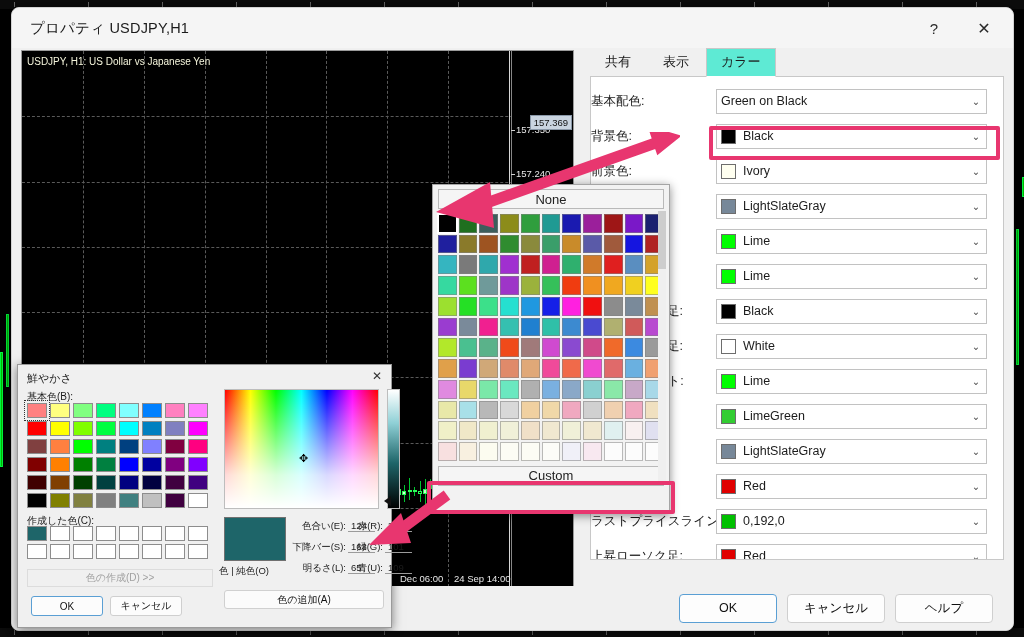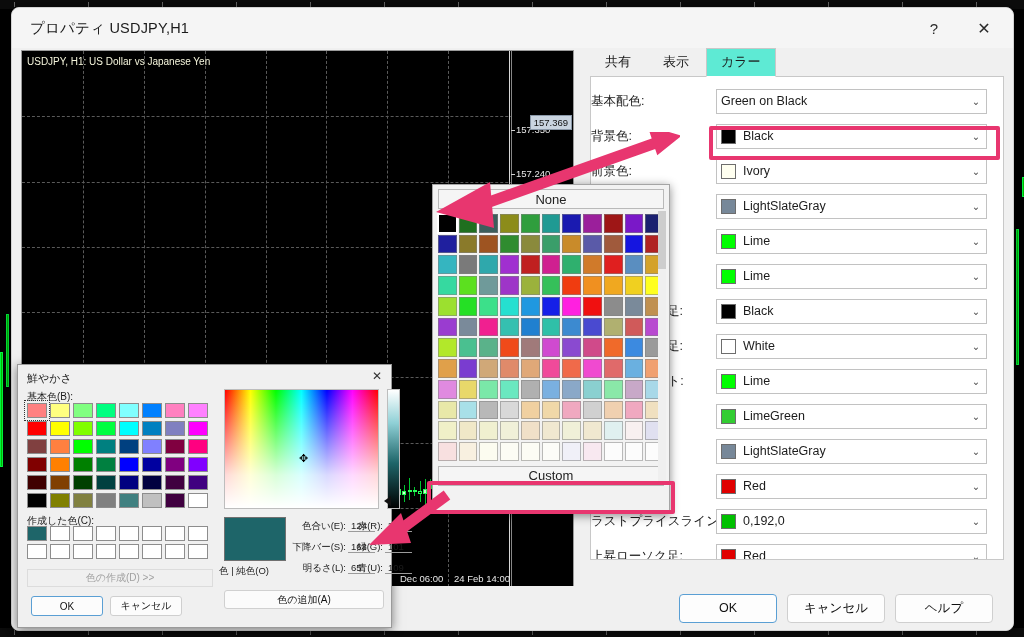--- a/index.html
+++ b/index.html
@@ -597,21 +597,21 @@
     <div id="crosshair-v" style="left:487px"></div>
     <div id="price-axis">
         <div class="price-tick" style="top: 73px;">157.350</div>
         <div class="price-tick" style="top: 117px;">157.240</div>
         <div class="price-tick" style="top: 173px;">157.130</div>
         <div class="price-tick" style="top: 440px;">156.030</div>
         <div id="price-highlight" style="top: 64px;">157.369</div>
       </div>
     <div id="time-axis">
         <div class="time-tick" style="left: 378px;">Dec 06:00</div>
-        <div class="time-tick" style="left: 432px;">24 Feb 14:00</div>
+        <div class="time-tick" style="left: 432px;">24 Sep 14:00</div>
       </div>
   </div>
 
   <div id="settings-panel">
     <div id="tabstrip">
         <div class="tab">共有</div>
         <div class="tab">表示</div>
         <div class="tab active">カラー</div>
       </div>
     <div id="tab-body">

